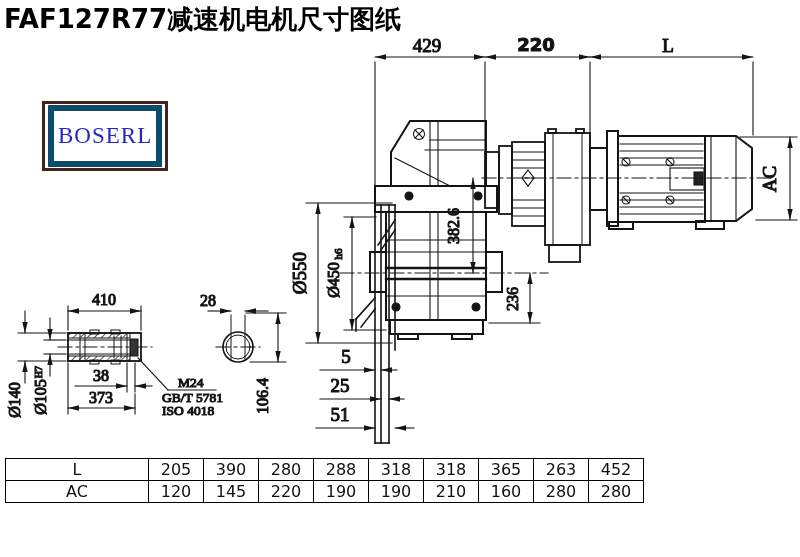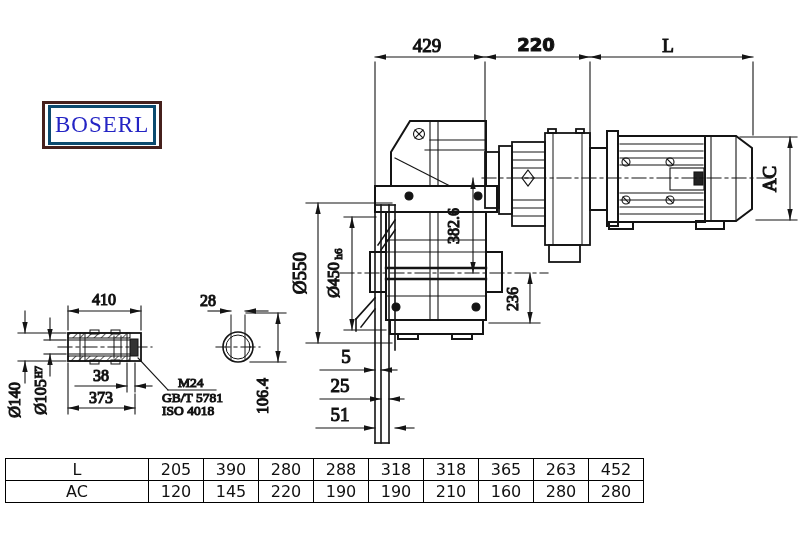--- a/index.html
+++ b/index.html
@@ -1,21 +1,21 @@
 <!DOCTYPE html>
 <html><head>
 <meta charset="utf-8">
 <style>
   html,body{margin:0;padding:0;background:#ffffff;}
   .page{position:relative;width:800px;height:557px;background:#fff;overflow:hidden;
         font-family:"Liberation Sans",sans-serif;}
   .title{position:absolute;left:4px;top:2px;font-size:26px;font-weight:bold;color:#000;
          font-family:"DejaVu Sans",sans-serif;letter-spacing:0px;white-space:nowrap;}
   .logo{position:absolute;left:42px;top:101px;border:3px solid #46201c;background:#fff;padding:1px 3px;}
-  .logo-inner{border:3px solid #0c4a6e;padding:4px 4px;}
+  .logo-inner{border:6px solid #0c4a6e;padding:12px 4px;}
   .logo-text{font-family:"Liberation Serif",serif;font-size:23px;color:#2424c4;letter-spacing:1px;}
   svg text{font-family:"Liberation Serif",serif;fill:#101010;}
   text.dim{font-size:19px;}
   text.dimS{font-size:16px;}
   text.bold-dim{font-family:"DejaVu Sans",sans-serif;font-weight:bold;font-size:18px;}
   text.call{font-size:13.5px;}
   
   .spec{position:absolute;left:5px;top:458px;border-collapse:collapse;table-layout:fixed;}
   .spec td{border:1.5px solid #000;text-align:center;vertical-align:middle;
            font-size:16px;color:#101010;padding:0;height:21px;
@@ -24,20 +24,21 @@
   .spec .c0{width:142px;}
   .spec .cn{width:54px;}
   .hdr-cn{font-size:14px;line-height:15px;display:block;}
   .hdr-en{font-size:14px;line-height:14px;display:block;font-family:"DejaVu Sans Mono",monospace;}
 </style>
 </head>
 <body>
 
 <div class="page">
 
+  <div class="title">FAF127R77减速机电机尺寸图纸</div>
 
   <div class="logo">
     <div class="logo-inner">
       <span class="logo-text">BOSERL</span>
     </div>
   </div>
 
   <svg width="800" height="460" viewBox="0 0 800 460" style="position:absolute;left:0;top:0" stroke="#141414" fill="none" stroke-width="1.1" stroke-linecap="square">
     <defs>
       <marker id="aE" markerWidth="13" markerHeight="8" refX="12" refY="3.5" orient="auto" markerUnits="userSpaceOnUse">

